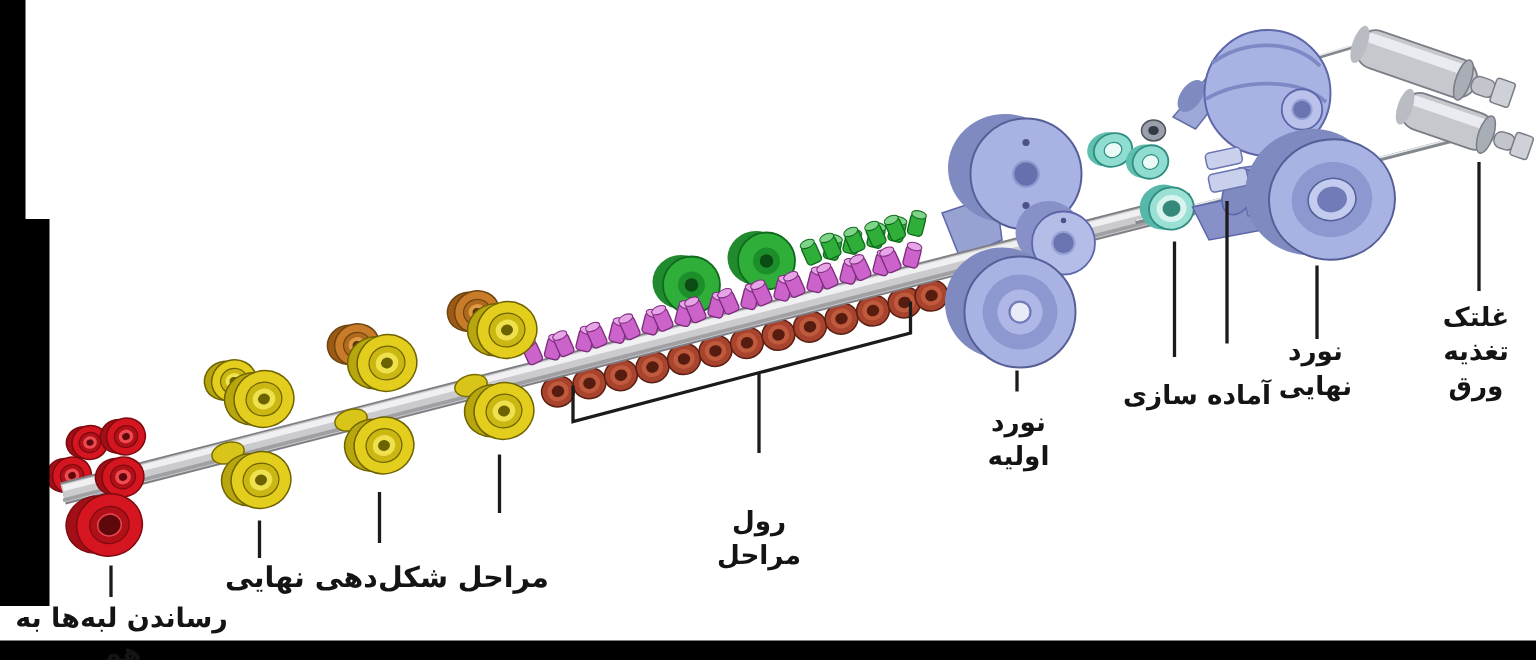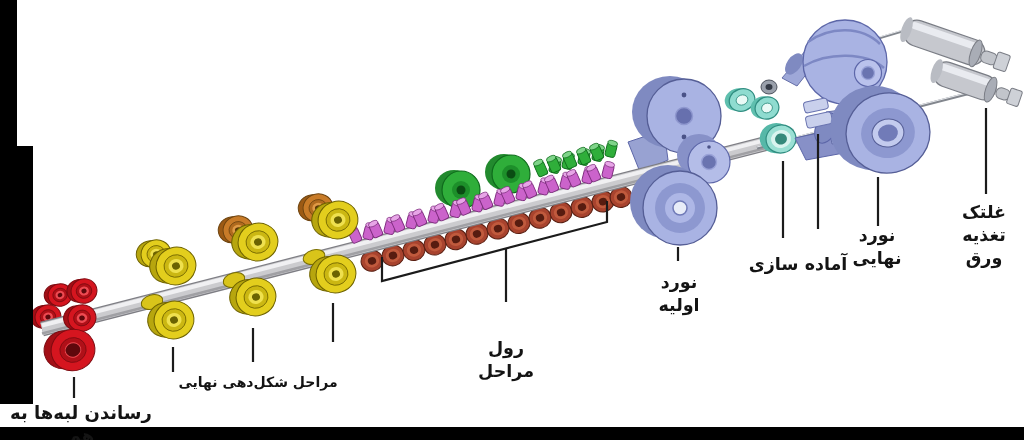--- a/index.html
+++ b/index.html
@@ -9,21 +9,21 @@
   .stage{position:absolute;inset:0;width:1024px;height:440px;}
   .mask{position:absolute;background:var(--frame,#000);}
   #mask-strip{left:0;top:0;width:17px;height:147px;}
   #mask-block{left:0;top:146px;width:33px;height:258px;}
   #bottom-bar{left:0;top:427px;width:1024px;height:13px;}
   .lbl{position:absolute;text-align:center;font-weight:bold;
        color:var(--label-text,#141414);direction:rtl;line-height:1.3;
        font-size:17.5px;letter-spacing:0;}
   .lbl span{display:block;}
   #lbl-edge-joining{left:0px;top:401px;width:162px;font-size:18px;}
-  #lbl-final-forming{left:145px;top:373px;width:226px;font-size:14px;}
+  #lbl-final-forming{left:145px;top:373px;width:226px;font-size:19px;}
   #lbl-roll-forming{left:448px;top:305px;width:116px;margin-top:32px;}
   #lbl-secondary{left:620px;top:271px;width:118px;}
   #lbl-edge-prep{left:730px;top:253px;width:136px;text-align:center;}
   #lbl-primary{left:820px;top:224px;width:114px;}
   #lbl-feed{left:928px;top:201px;width:112px;}
   svg .leader{stroke:var(--leader-line,#1b1b1b);stroke-width:2.2;fill:none;}
 </style>
 </head>
 <body>
 

